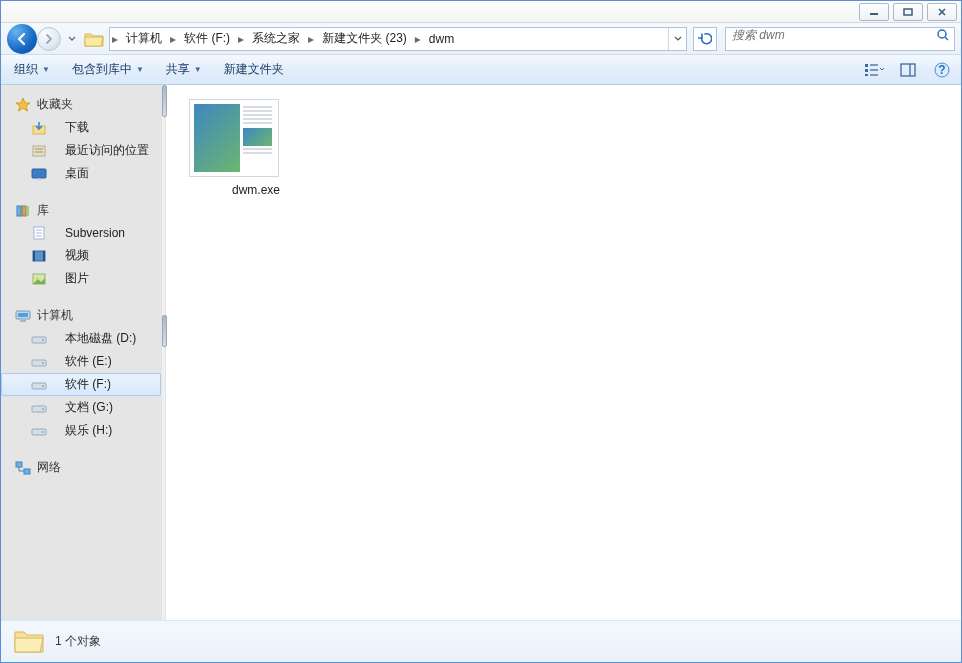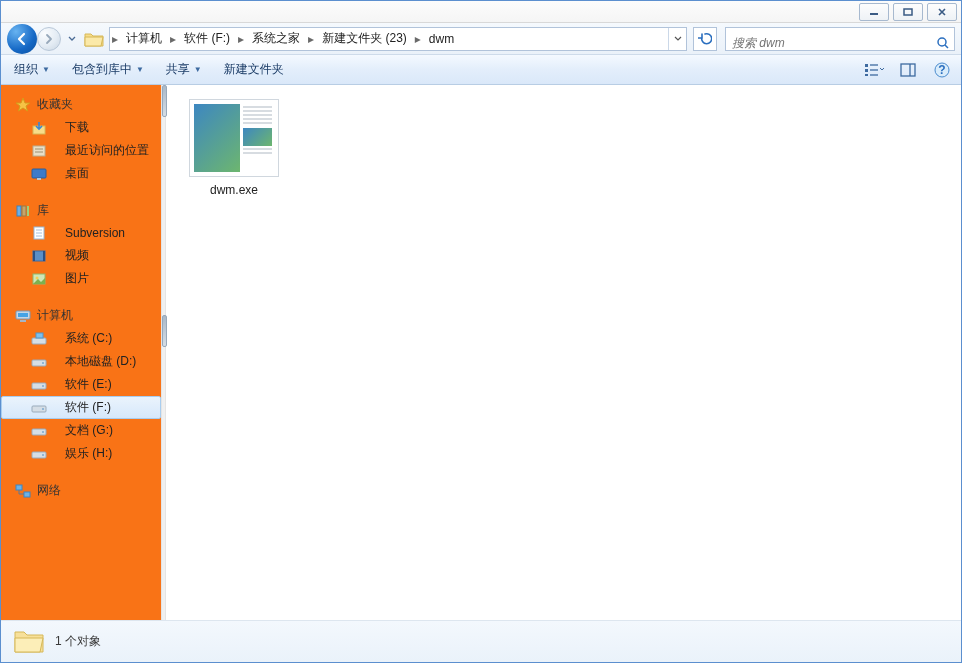--- a/index.html
+++ b/index.html
@@ -14,47 +14,47 @@
 .addr-row { height: 32px; display: flex; align-items: center; padding: 3px 6px; gap: 4px; background: linear-gradient(#f5f9fd,#eaf1f9); border-bottom: 1px solid #cedbea; }
 .nav-back { width: 30px; height: 30px; border-radius: 50%; background: radial-gradient(circle at 30% 25%, #67b3f1, #1568c5 60%, #0c4f9d); display: flex; align-items: center; justify-content: center; cursor: pointer; }
 .nav-fwd { width: 24px; height: 24px; border-radius: 50%; background: radial-gradient(circle at 30% 25%, #fafcfe, #e4ecf4 55%, #c9d6e3); border:1px solid #b8c7d8; display:flex;align-items:center;justify-content:center; cursor:pointer; margin-left:-4px;}
 .nav-dd { width: 14px; height: 24px; display:flex;align-items:center;justify-content:center; cursor:pointer; }
 .folder-ico { width:22px; height:22px; display:flex; align-items:center; justify-content:center; }
 .breadcrumb { flex:1; height: 24px; border:1px solid #b1c3da; background:#fff; display:flex; align-items:center; overflow:hidden; }
 .crumb { padding: 0 6px; height:100%; display:flex; align-items:center; cursor:pointer; color:#222; }
 .crumb-sep { color:#6a6a6a; padding:0 2px; cursor:pointer; }
 .bc-dd { width:18px; height:22px; border-left:1px solid #cbd8e8; display:flex;align-items:center;justify-content:center; cursor:pointer;}
 .refresh { width:24px; height:24px; border:1px solid #b1c3da; background:#fff; display:flex;align-items:center;justify-content:center; cursor:pointer; margin-left:2px;}
-.search-box { width: 230px; height:24px; border:1px solid #b1c3da; background:#fff; display:flex; align-items:flex-end; margin-left:4px; position:relative;}
+.search-box { width: 230px; height:24px; border:1px solid #b1c3da; background:#fff; display:flex; align-items:flex-start; margin-left:4px; position:relative;}
 .search-box input { flex:1; border:none; outline:none; padding:0 6px; font-style:italic; color:#888; background:transparent;}
 .search-ico { width:22px; display:flex;align-items:center;justify-content:center; cursor:pointer; color:#2b6fbf;}
 
 
 .toolbar { height: 30px; background: linear-gradient(#f4f9ff,#e3eefb,#dae8f9); border-bottom:1px solid #b8cde4; display:flex; align-items:center; padding:0 5px; gap: 6px; color:#1a3b66; }
 .tb-item { padding: 3px 8px; display:flex; align-items:center; gap:4px; cursor:pointer; border-radius:2px;}
 .tb-dd { font-size:8px; color:#3d6aa0; }
 .tb-spacer { flex:1; }
 .tb-iconbtn { width:28px; height:22px; display:flex;align-items:center;justify-content:center; cursor:pointer;}
 
 
 .main { flex:1; display:flex; overflow:hidden; background:#fff; }
-.sidebar { width: 160px; background:#f97316; overflow-y:auto; padding: 8px 0; }
+.sidebar { width: 160px; background:#e5e5e5; overflow-y:auto; padding: 8px 0; }
 .splitter { width:5px; background:#f0f0f0; position:relative; cursor:ew-resize; border-left:1px solid #e4e4e4; border-right:1px solid #e4e4e4;}
 .splitter::before { content:""; position:absolute; top:0; width:100%; height:30px; background:linear-gradient(#a9b8c8,#d5dde5); border:1px solid #97a8ba; border-radius:2px;}
 .splitter::after { content:""; position:absolute; top:230px; width:100%; height:30px; background:linear-gradient(#a9b8c8,#d5dde5); border:1px solid #97a8ba; border-radius:2px;}
 .content { flex:1; padding:10px 18px; overflow:auto; display:flex; flex-wrap:wrap; align-content:flex-start; gap:20px;}
 
 .nav-group { margin-bottom: 14px; }
 .nav-head { display:flex; align-items:center; gap:6px; padding:3px 6px 3px 14px; color:#333; cursor:pointer;}
 .nav-item { display:flex; align-items:center; gap:18px; padding:3px 6px 3px 30px; color:#222; cursor:pointer; white-space:nowrap;}
 .nav-item.selected { background:linear-gradient(#eaf3fc,#d6e8fb); border:1px solid #a8cdef; border-radius:2px; padding:2px 5px 2px 29px;}
 .ic { width:16px; height:16px; display:inline-flex; align-items:center; justify-content:center; flex-shrink:0;}
 
 
-.file-item { width:100px; text-align:center; cursor:pointer; padding:4px;}
+.file-item { width:100px; text-align:right; cursor:pointer; padding:4px;}
 .file-thumb { width:90px; height:78px; border:1px solid #d0d7de; background:#fff; padding:4px; margin:0 auto 6px; display:flex;}
 .thumb-left { flex:1.6; background:linear-gradient(135deg,#3d87c1 0%, #6db66f 100%); }
 .thumb-right { flex:1; background:#fff; display:flex; flex-direction:column; gap:2px; padding:2px 2px 2px 3px;}
 .thumb-line { height:2px; background:#d7dce1; }
 .thumb-mini { height:18px; background:linear-gradient(135deg,#3d87c1,#6db66f); margin-top:2px;}
 .file-name { color:#222; }
 
 
 .statusbar { height:42px; border-top:1px solid #dde6ef; background:linear-gradient(#f3f8fd,#eaf2fa); display:flex; align-items:center; padding:4px 12px; gap:10px;}
 .status-ico { width:32px; height:32px; }
@@ -275,29 +275,20 @@
               <rect x="1" y="3" width="14" height="8" rx="1" fill="#c5d6e6" stroke="#7d99b5"></rect>
               <rect x="3" y="5" width="10" height="4" fill="#45a3e6"></rect>
               <rect x="5" y="12" width="6" height="2" fill="#a5b6c5"></rect>
             </svg>
           </span>
         <span>计算机</span>
       </div>
       <div class="nav-item">
         <span class="ic">
             <svg viewBox="0 0 16 16" width="16" height="16">
-              <rect x="1" y="7" width="14" height="6" rx="1" fill="#d5dee6" stroke="#9aabbb"></rect>
-              <rect x="5" y="2" width="7" height="5" fill="#7fc0ec" stroke="#5195c9"></rect>
-            </svg>
-          </span>
-        <span>系统 (C:)</span>
-      </div>
-      <div class="nav-item">
-        <span class="ic">
-            <svg viewBox="0 0 16 16" width="16" height="16">
               <rect x="1" y="6" width="14" height="6" rx="1" fill="#d5dee6" stroke="#9aabbb"></rect>
               <circle cx="12" cy="9" r="1" fill="#7ba8cf"></circle>
             </svg>
           </span>
         <span>本地磁盘 (D:)</span>
       </div>
       <div class="nav-item">
         <span class="ic">
             <svg viewBox="0 0 16 16" width="16" height="16">
               <rect x="1" y="6" width="14" height="6" rx="1" fill="#d5dee6" stroke="#9aabbb"></rect>

